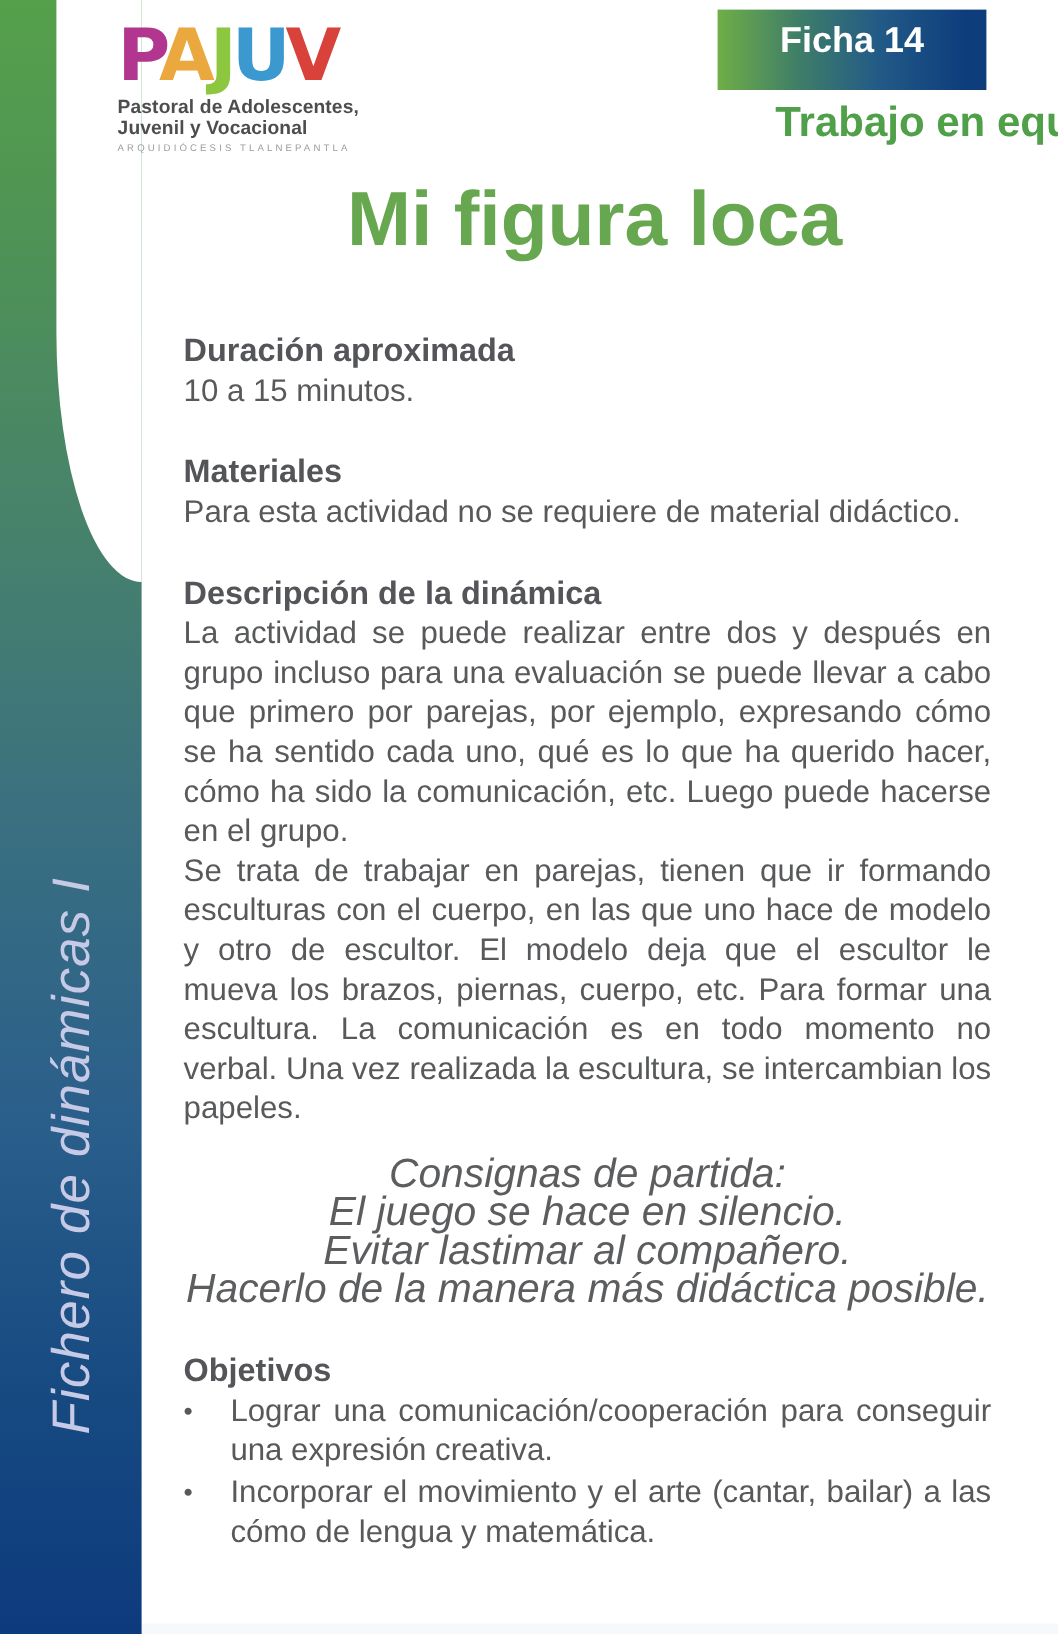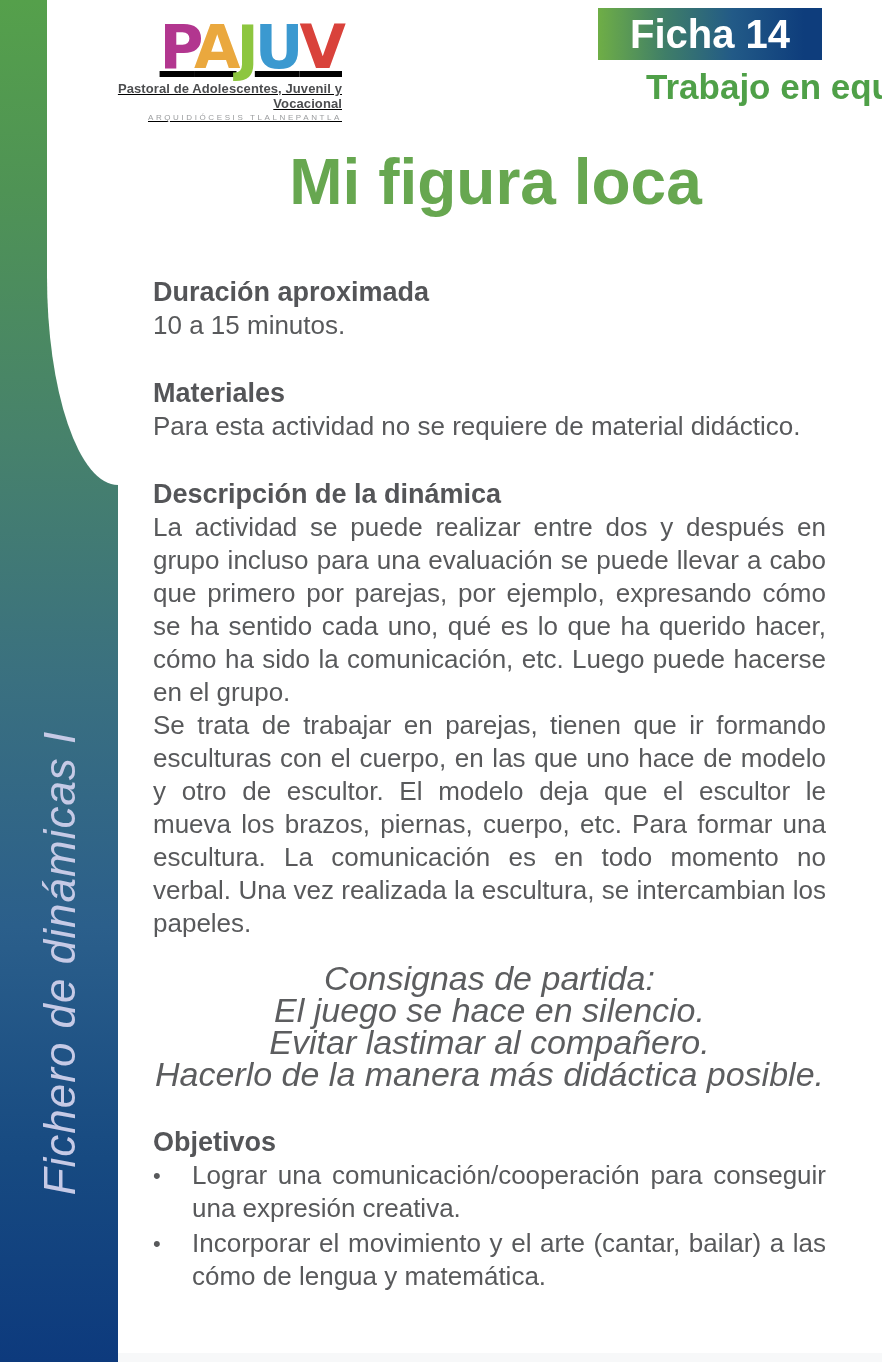--- a/index.html
+++ b/index.html
@@ -35,40 +35,40 @@
     font-size:44px;
     color:#c6cae6;
     letter-spacing:1px;
   }
   .bottom-shade{
     position:absolute;left:0;bottom:0;width:882px;height:9px;
     background:#f7f8f9;z-index:1;
   }
   
   .logo{
-    position:absolute;left:98px;top:16px;width:244px;text-align:right;z-index:4;text-decoration:underline;
+    position:absolute;left:98px;top:16px;width:244px;text-align:left;z-index:4;
   }
   .logo-letters{
     font-weight:800;font-size:60px;line-height:62px;letter-spacing:-4px;
     font-family:"DejaVu Sans", "Liberation Sans", sans-serif;
   }
   .logo-letters .l1{color:#b2368f;}
   .logo-letters .l2{color:#eaa83e;}
   .logo-letters .l3{color:#8dc63f;}
   .logo-letters .l4{color:#3b99d0;}
   .logo-letters .l5{color:#d9423b;}
-  .logo-line1{font-size:13px;font-weight:700;color:#4c4d4f;margin-top:3px;letter-spacing:.1px;}
+  .logo-line1{font-size:16px;font-weight:700;color:#4c4d4f;margin-top:3px;letter-spacing:.1px;}
   .logo-line2{font-size:8px;color:#9a9c9e;letter-spacing:2.6px;margin-top:2px;}
   .banner-col{
     position:absolute;right:60px;top:8px;width:224px;text-align:center;z-index:4;
   }
   .ficha-banner{
-    height:52px;line-height:52px;
+    height:67px;line-height:52px;
     background:linear-gradient(90deg,#6fae46 0%,#3f7e68 30%,#225a87 60%,#0e3d7c 92%);
-    color:#ffffff;font-weight:700;font-size:40px;
+    color:#ffffff;font-weight:700;font-size:30px;
   }
   .category{
     margin-top:7px;font-weight:700;font-size:35px;color:#4fa048;white-space:nowrap;margin-left:48px;
   }
   
   .content{
     position:absolute;left:118px;top:0;width:764px;z-index:3;
     color:#58595b;
   }
   .page-title{

